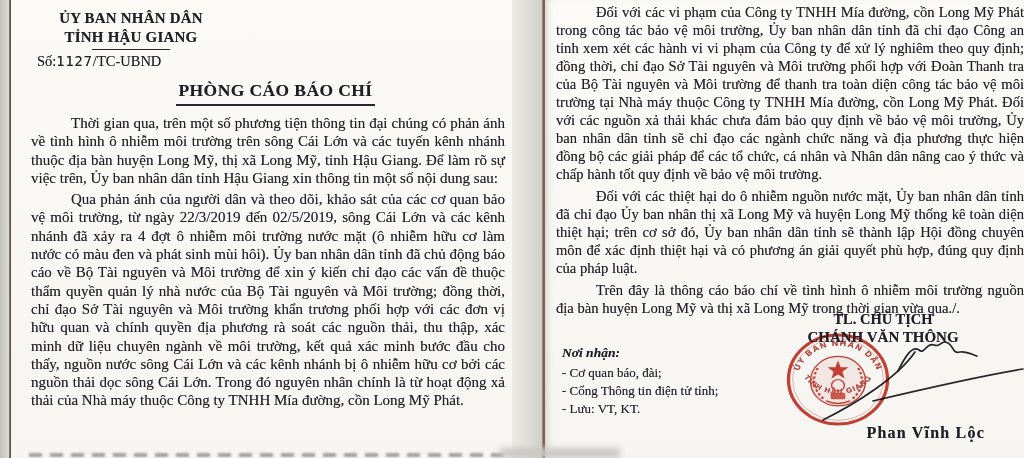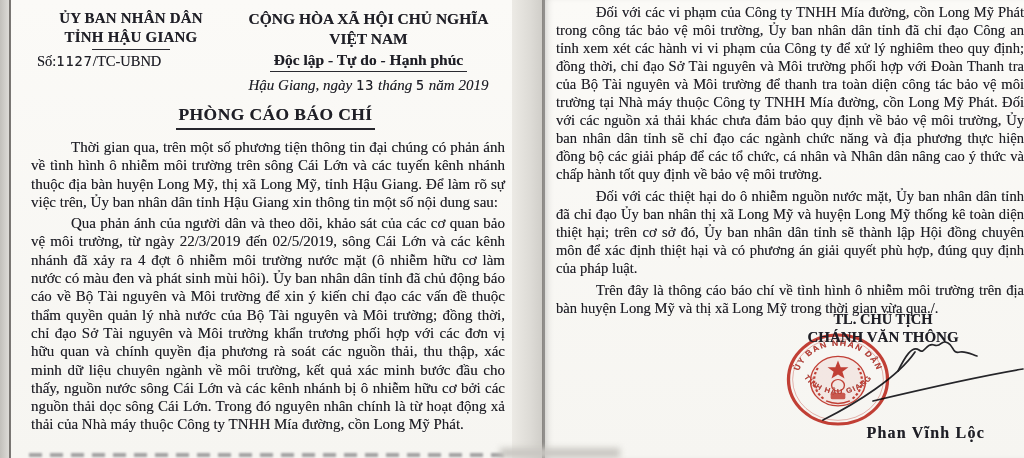--- a/index.html
+++ b/index.html
@@ -2,21 +2,21 @@
 <html><head>
 <meta charset="utf-8">
 <style>
   html,body{margin:0;padding:0;}
   body{
     width:1024px;height:458px;overflow:hidden;
     background:#c9c7c2;
     font-family:"Liberation Serif","DejaVu Serif",serif;
     color:#1f1f26;
   }
-  .scan{position:relative;width:1024px;height:458px;background:#e5e5e5;}
+  .scan{position:relative;width:1024px;height:458px;background:#c2410c;}
 
   
   .edge-strip{position:absolute;left:0;top:0;width:10px;height:458px;
     background:linear-gradient(90deg,#c2c0bb,#e0deda);}
   .edge-line-left{position:absolute;left:9px;top:0;width:2px;height:458px;background:#55524e;opacity:.75;}
   .gutter{position:absolute;left:512px;top:0;width:31px;height:458px;
     background:linear-gradient(90deg,#eceae5,#dddbd6 60%,#cfcdc8);}
   .edge-line-mid{position:absolute;left:542px;top:0;width:3px;height:458px;background:#6e6b66;opacity:.7;}
   .smudge-bottom{position:absolute;left:500px;top:448px;width:120px;height:10px;background:#c9c7c2;filter:blur(3px);}
 
@@ -84,52 +84,47 @@
   <div class="page page-left ink">
     <div class="hdr">
       <div class="hdr-left">
         <div class="hdr-b">ỦY BAN NHÂN DÂN</div>
         <div class="hdr-b">TỈNH HẬU GIANG</div>
         <div class="short-rule"></div>
         <div class="doc-no">
           <span>Số:</span><span class="typed-num">1127</span><span>/TC-UBND</span>
         </div>
       </div>
-      <div class="hdr-right">
-        <div class="hdr-b2">CỘNG HÒA XÃ HỘI CHỦ NGHĨA VIỆT NAM</div>
-        <div><span class="motto">Độc lập - Tự do - Hạnh phúc</span></div>
-        <div class="date-line">
-          <span>Hậu Giang, ngày</span>
-          <span class="typed-num">13</span>
-          <span>tháng</span>
-          <span class="typed-num">5</span>
-          <span>năm 2019</span>
-        </div>
-      </div>
     </div>
 
     <div class="doc-title-wrap">
       <span class="doc-title">PHÒNG CÁO BÁO CHÍ</span>
     </div>
 
     <div class="body-left">
       <p>Thời gian qua, trên một số phương tiện thông tin đại chúng có phản ánh về tình hình ô nhiễm môi trường trên sông Cái Lớn và các tuyến kênh nhánh thuộc địa bàn huyện Long Mỹ, thị xã Long Mỹ, tỉnh Hậu Giang. Để làm rõ sự việc trên, Ủy ban nhân dân tỉnh Hậu Giang xin thông tin một số nội dung sau:</p>
       <p>Qua phản ánh của người dân và theo dõi, khảo sát của các cơ quan bảo vệ môi trường, từ ngày 22/3/2019 đến 02/5/2019, sông Cái Lớn và các kênh nhánh đã xảy ra 4 đợt ô nhiễm môi trường nước mặt (ô nhiễm hữu cơ làm nước có màu đen và phát sinh mùi hôi). Ủy ban nhân dân tỉnh đã chủ động báo cáo về Bộ Tài nguyên và Môi trường để xin ý kiến chỉ đạo các vấn đề thuộc thẩm quyền quản lý nhà nước của Bộ Tài nguyên và Môi trường; đồng thời, chỉ đạo Sở Tài nguyên và Môi trường khẩn trương phối hợp với các đơn vị hữu quan và chính quyền địa phương rà soát các nguồn thải, thu thập, xác minh dữ liệu chuyên ngành về môi trường, kết quả xác minh bước đầu cho thấy, nguồn nước sông Cái Lớn và các kênh nhánh bị ô nhiễm hữu cơ bởi các nguồn thải dọc sông Cái Lớn. Trong đó nguyên nhân chính là từ hoạt động xả thải của Nhà máy thuộc Công ty TNHH Mía đường, cồn Long Mỹ Phát.</p>
     </div>
 
     <div class="cutoff"></div>
   </div>
 
   <div class="page page-right ink">
     <div class="body-right">
       <p>Đối với các vi phạm của Công ty TNHH Mía đường, cồn Long Mỹ Phát trong công tác bảo vệ môi trường, Ủy ban nhân dân tỉnh đã chỉ đạo Công an tỉnh xem xét các hành vi vi phạm của Công ty để xử lý nghiêm theo quy định; đồng thời, chỉ đạo Sở Tài nguyên và Môi trường phối hợp với Đoàn Thanh tra của Bộ Tài nguyên và Môi trường để thanh tra toàn diện công tác bảo vệ môi trường tại Nhà máy thuộc Công ty TNHH Mía đường, cồn Long Mỹ Phát. Đối với các nguồn xả thải khác chưa đảm bảo quy định về bảo vệ môi trường, Ủy ban nhân dân tỉnh sẽ chỉ đạo các ngành chức năng và địa phương thực hiện đồng bộ các giải pháp để các tổ chức, cá nhân và Nhân dân nâng cao ý thức và chấp hành tốt quy định về bảo vệ môi trường.</p>
       <p>Đối với các thiệt hại do ô nhiễm nguồn nước mặt, Ủy ban nhân dân tỉnh đã chỉ đạo Ủy ban nhân thị xã Long Mỹ và huyện Long Mỹ thống kê toàn diện thiệt hại; trên cơ sở đó, Ủy ban nhân dân tỉnh sẽ thành lập Hội đồng chuyên môn để xác định thiệt hại và có phương án giải quyết phù hợp, đúng quy định của pháp luật.</p>
-      <p>Trên đây là thông cáo báo chí về tình hình ô nhiễm môi trường trên địa bàn huyện Long Mỹ và thị xã Long Mỹ trong thời gian vừa qua./.</p>
+      <p>Trên đây là thông cáo báo chí về tình hình ô nhiễm môi trường nguồn địa bàn huyện Long Mỹ và thị xã Long Mỹ trong thời gian vừa qua./.</p>
     </div>
 
+    <div class="recipients">
+      <div class="rh">Nơi nhận:</div>
+      <div>- Cơ quan báo, đài;</div>
+      <div>- Cổng Thông tin điện tử tỉnh;</div>
+      <div>- Lưu: VT, KT.</div>
+    </div>
 
     <div class="sig-title">
       <div class="t1">TL. CHỦ TỊCH</div>
       <div class="t2">CHÁNH VĂN THÔNG</div>
     </div>
 
     <svg class="seal" viewBox="0 0 120 120" preserveAspectRatio="none">
       <g stroke="#c5372d" fill="none" stroke-width="3.6">
         <circle cx="60" cy="60" r="54"></circle>
       </g>

